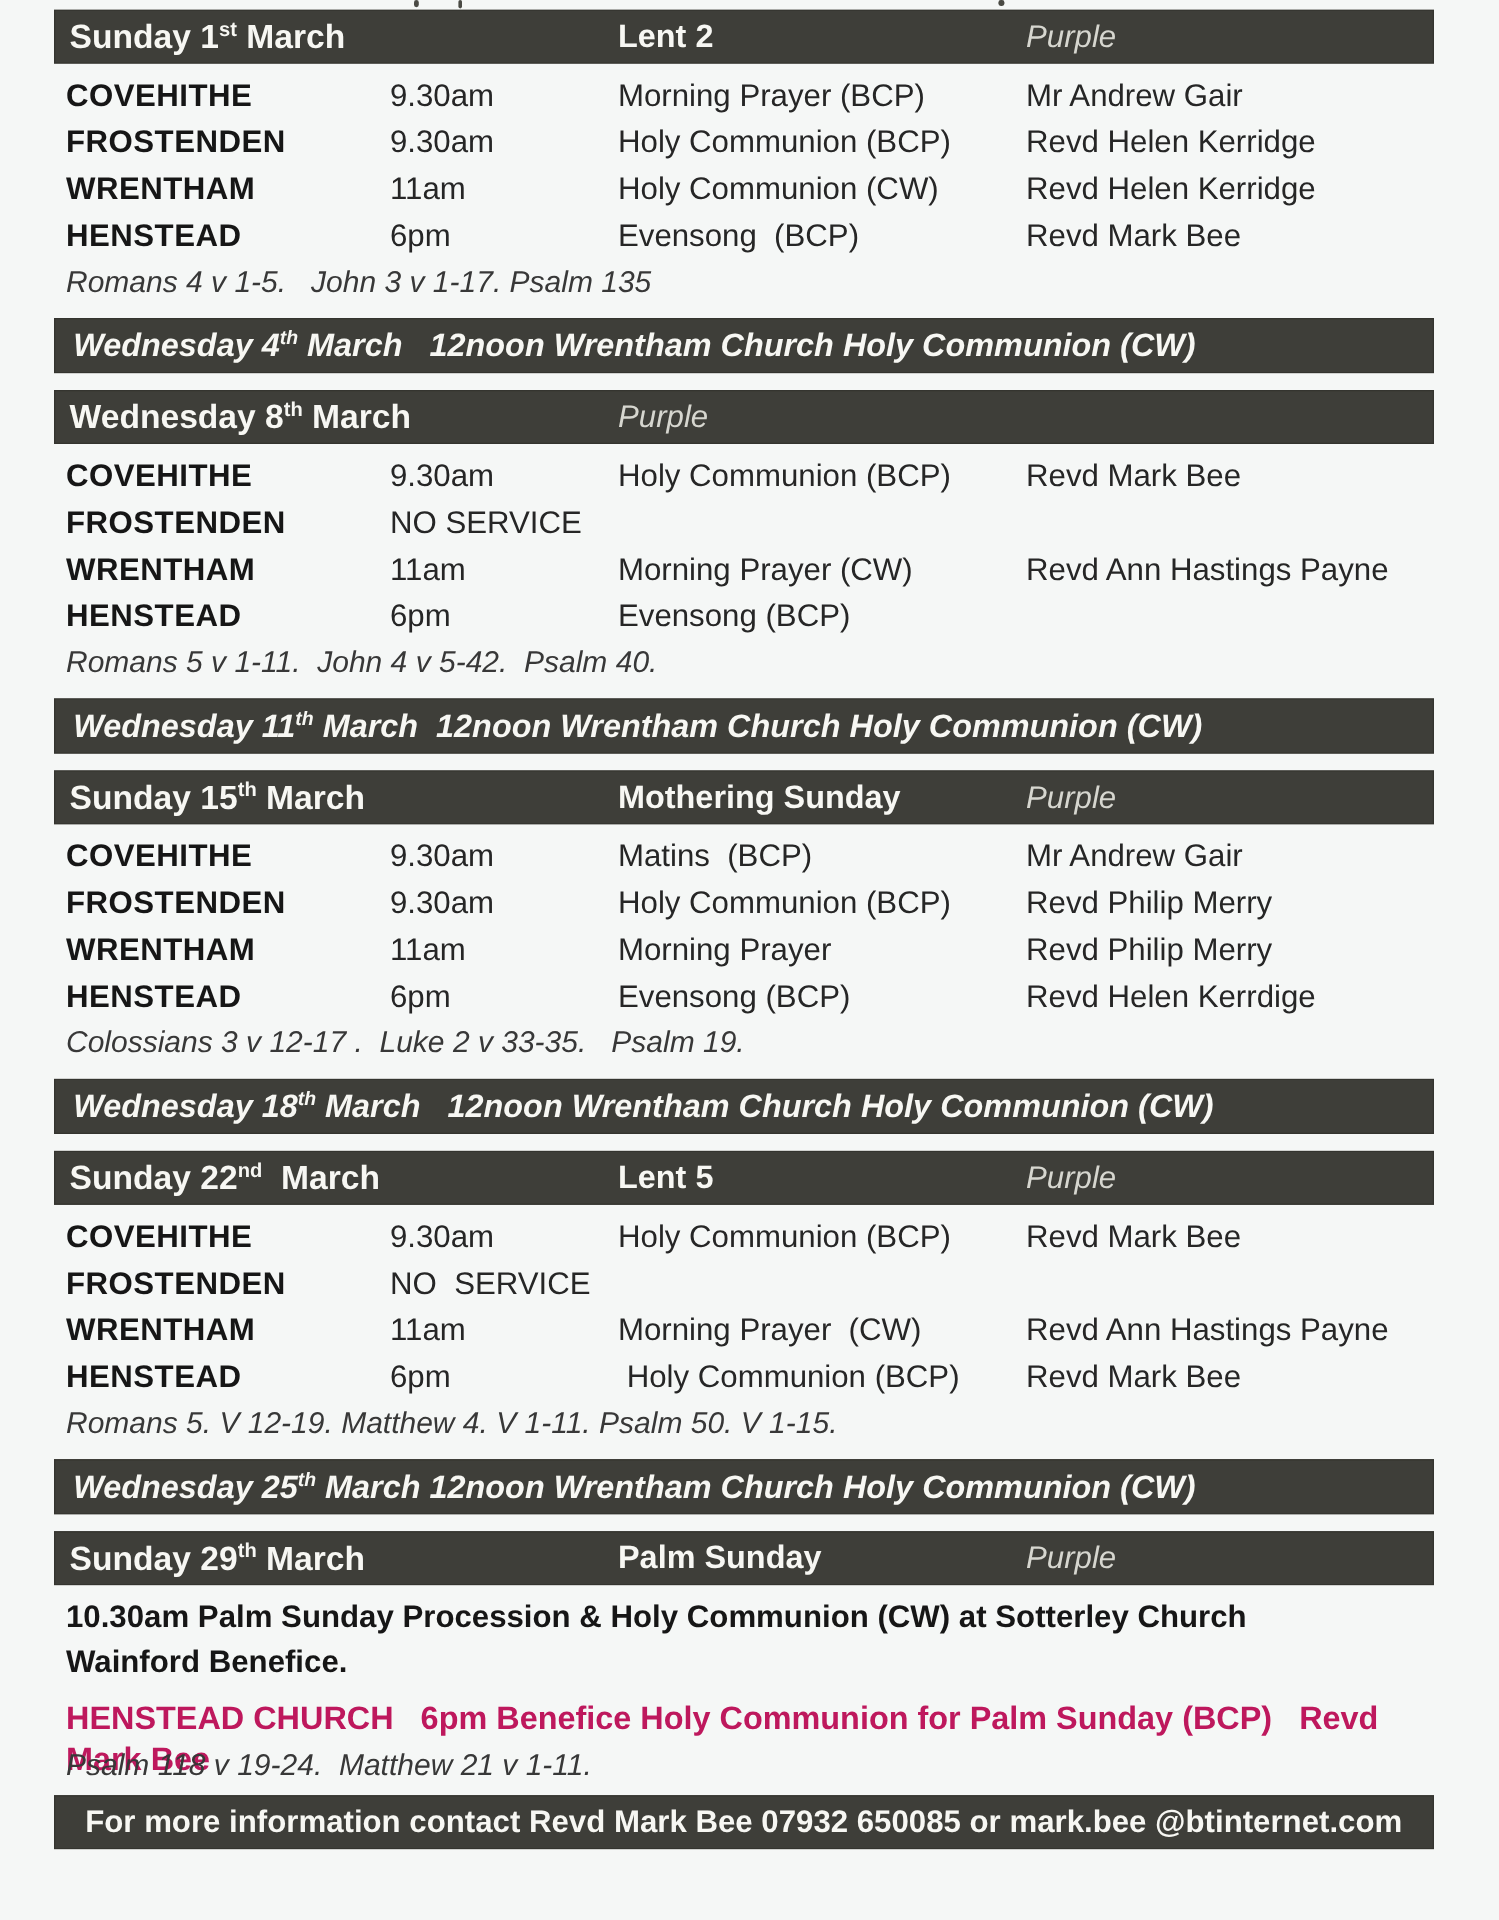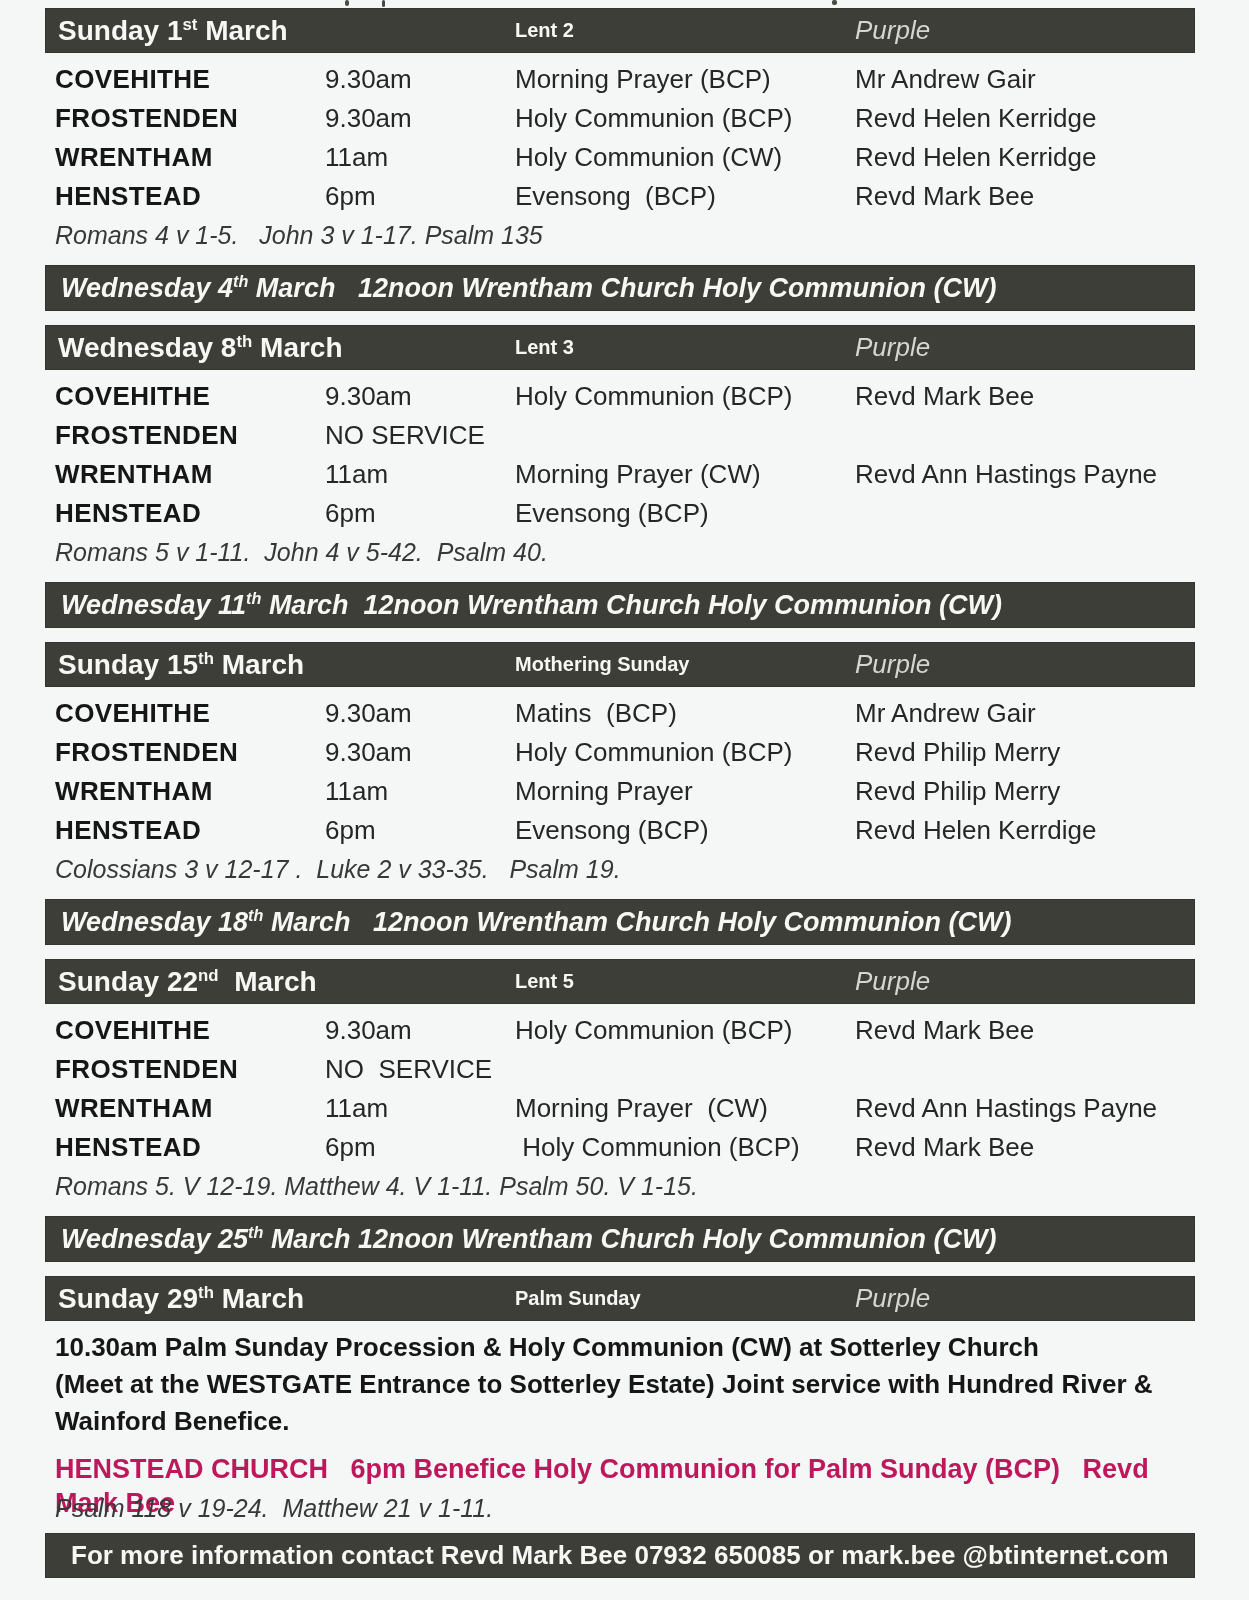--- a/index.html
+++ b/index.html
@@ -23,21 +23,21 @@
     color:#f7f7f3;
     height:45px;
     display:grid;
     grid-template-columns:457px 340px 1fr;
     align-items:center;
     padding-left:13px;
     box-shadow:0 0 0 1px #34342f inset;
   }
   .date { font-size:28px; font-weight:700; white-space:pre-wrap; }
   .date sup, .wdate sup { font-size:0.6em; vertical-align:super; line-height:0; }
-  .season { font-size:20px; font-weight:700; }
+  .season { font-size:27px; font-weight:700; }
   .colour { font-size:26px; font-style:italic; font-weight:400; color:#d6d6cf; }
 
   .rows { margin-top:7px; }
   .row {
     display:grid;
     grid-template-columns:270px 190px 340px 1fr;
     padding-left:10px;
     height:39px;
     align-items:center;
   }
@@ -132,21 +132,20 @@
     <div class="readings">Romans 4 v 1-5.   John 3 v 1-17. Psalm 135</div>
   </section>
 
   <div class="wbar">
     <span class="wdate"><span>Wednesday 4</span><sup>th</sup><span> March   12noon Wrentham Church Holy Communion (CW)</span></span>
   </div>
 
   <section>
     <div class="bar">
       <span class="date"><span>Wednesday 8</span><sup>th</sup><span> March</span></span>
-      <span class="season">Lent 3</span>
       <span class="colour">Purple</span>
     </div>
     <div class="rows">
       <div class="row">
         <span class="cell church">COVEHITHE</span>
         <span class="cell">9.30am</span>
         <span class="cell">Holy Communion (BCP)</span>
         <span class="cell">Revd Mark Bee</span>
       </div>
       <div class="row">
@@ -253,21 +252,20 @@
   </div>
 
   <section>
     <div class="bar">
       <span class="date"><span>Sunday 29</span><sup>th</sup><span> March</span></span>
       <span class="season">Palm Sunday</span>
       <span class="colour">Purple</span>
     </div>
     <div class="para">
       <div class="para-line">10.30am Palm Sunday Procession &amp; Holy Communion (CW) at Sotterley Church</div>
-      <div class="para-line">(Meet at the WESTGATE Entrance to Sotterley Estate) Joint service with Hundred River &amp;</div>
       <div class="para-line">Wainford Benefice.</div>
     </div>
     <div class="bold-line">HENSTEAD CHURCH   6pm Benefice Holy Communion for Palm Sunday (BCP)   Revd Mark Bee</div>
     <div class="readings readings-last">Psalm 118 v 19-24.  Matthew 21 v 1-11.</div>
   </section>
 
   <div class="footer-bar">
     <span class="footer-text">For more information contact Revd Mark Bee 07932 650085 or mark.bee @btinternet.com</span>
   </div>
 </div>

